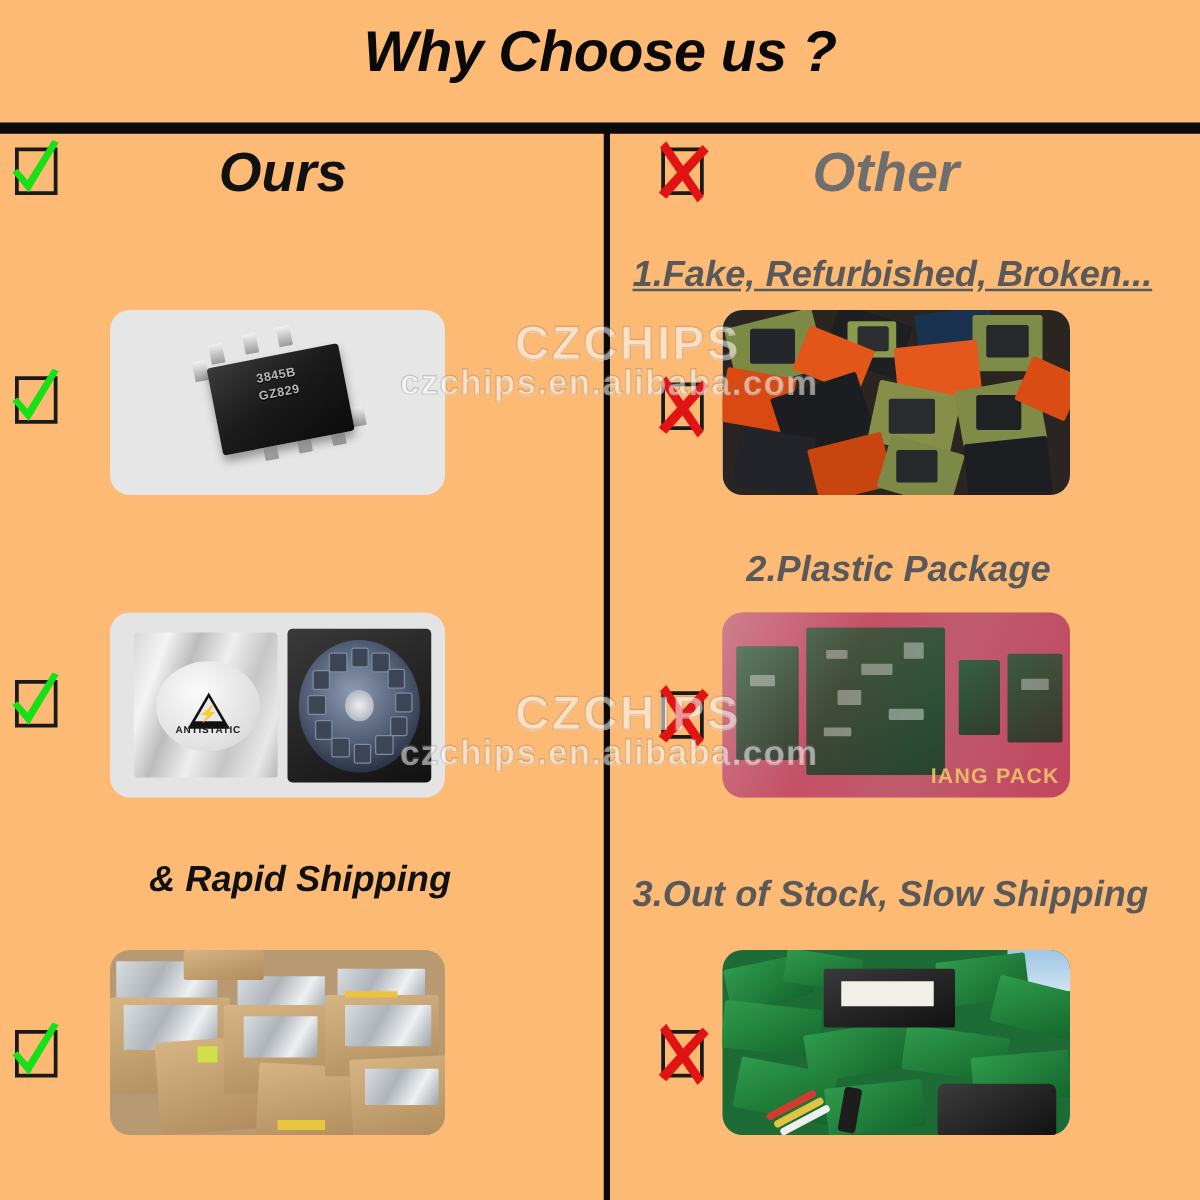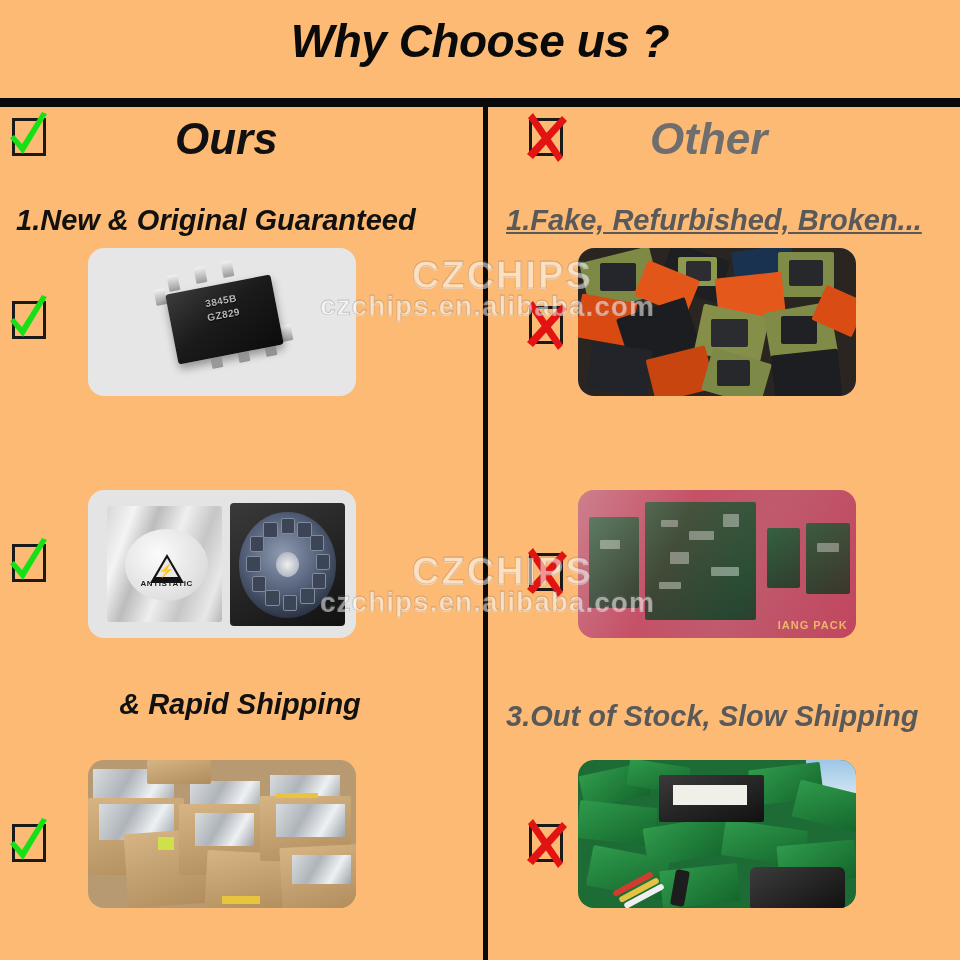--- a/index.html
+++ b/index.html
@@ -123,21 +123,21 @@
   }
   .as-pocket{position:absolute;width:13%;height:13%;background:#3b4556;border:1px solid #7f8a9c;border-radius:2px;}
 
   
   .pp-bg{background:#b8485c;}
   .pp-board{position:absolute;background:linear-gradient(160deg,#1f4f2c,#0d2f18);border-radius:2px;}
   .pp-dot{position:absolute;background:#6f8f79;border-radius:1px;}
   .pp-film{position:absolute;inset:0;background:linear-gradient(115deg,rgba(255,255,255,.30),rgba(255,120,150,.18) 35%,rgba(255,255,255,.10) 60%,rgba(220,60,100,.25));}
   .pp-tag{
     position:absolute;right:3%;bottom:5%;
-    color:#f3c96a;font-size:11px;font-weight:bold;letter-spacing:1px;opacity:.85;
+    color:#f3c96a;font-size:17px;font-weight:bold;letter-spacing:1px;opacity:.85;
   }
 
   
   .bx-bg{background:#b79a72;}
   .bx{position:absolute;background:linear-gradient(165deg,#d6b483,#b08c5d);border-radius:2px;}
   .bx-in{position:absolute;background:linear-gradient(120deg,#d9dde0,#aeb4ba 40%,#eef1f3 70%,#9ba2a8);}
 
   
   .gp-bg{background:#1d6b35;}
   .gp{position:absolute;background:linear-gradient(150deg,#2f9b4c,#14662c);border-radius:2px;}
@@ -183,21 +183,20 @@
     <div class="box"></div>
     <svg viewBox="0 0 44 50">
       <path d="M5 6 L10 1 L40 45 L35 50 Z" fill="#e21313"></path>
       <path d="M39 4 L44 9 L10 47 L4 42 Z" fill="#e21313"></path>
     </svg>
   </div>
   <div class="col-head other">
     <span>Other</span>
   </div>
 
-  <div class="row-label left" style="left:16px;top:204px;">1.New &amp; Original Guaranteed</div>
   <div class="row-label right" style="left:506px;top:204px;text-decoration:underline;">1.Fake, Refurbished, Broken...</div>
 
   <div class="mark" style="left:6px;top:295px;">
     <div class="box"></div>
     <svg viewBox="0 0 44 50">
       <path d="M4 26 L17 42 L41 2 L36 0 L16 32 L8 23 Z" fill="#16e016"></path>
     </svg>
   </div>
   <div class="mark" style="left:523px;top:300px;">
     <div class="box"></div>
@@ -246,20 +245,21 @@
       <div class="sc" style="left:73%;top:46%;width:13%;height:19%;background:#1f2124;"></div>
       <div class="sc" style="left:4%;top:66%;width:22%;height:32%;background:#22242a;transform:rotate(8deg);"></div>
       <div class="sc" style="left:26%;top:70%;width:22%;height:30%;background:#c9450f;transform:rotate(-14deg);"></div>
       <div class="sc" style="left:46%;top:72%;width:22%;height:30%;background:#7d8947;transform:rotate(16deg);"></div>
       <div class="sc" style="left:50%;top:76%;width:12%;height:17%;background:#26282c;"></div>
       <div class="sc" style="left:70%;top:70%;width:24%;height:32%;background:#1c1e21;transform:rotate(-6deg);"></div>
       <div class="sc" style="left:86%;top:30%;width:16%;height:26%;background:#d94c14;transform:rotate(24deg);"></div>
     </div>
   </div>
 
+  <div class="row-label right" style="left:597px;top:440px;">2.Plastic Package</div>
 
   <div class="mark" style="left:6px;top:538px;">
     <div class="box"></div>
     <svg viewBox="0 0 44 50">
       <path d="M4 26 L17 42 L41 2 L36 0 L16 32 L8 23 Z" fill="#16e016"></path>
     </svg>
   </div>
   <div class="mark" style="left:523px;top:547px;">
     <div class="box"></div>
     <svg viewBox="0 0 44 50">

